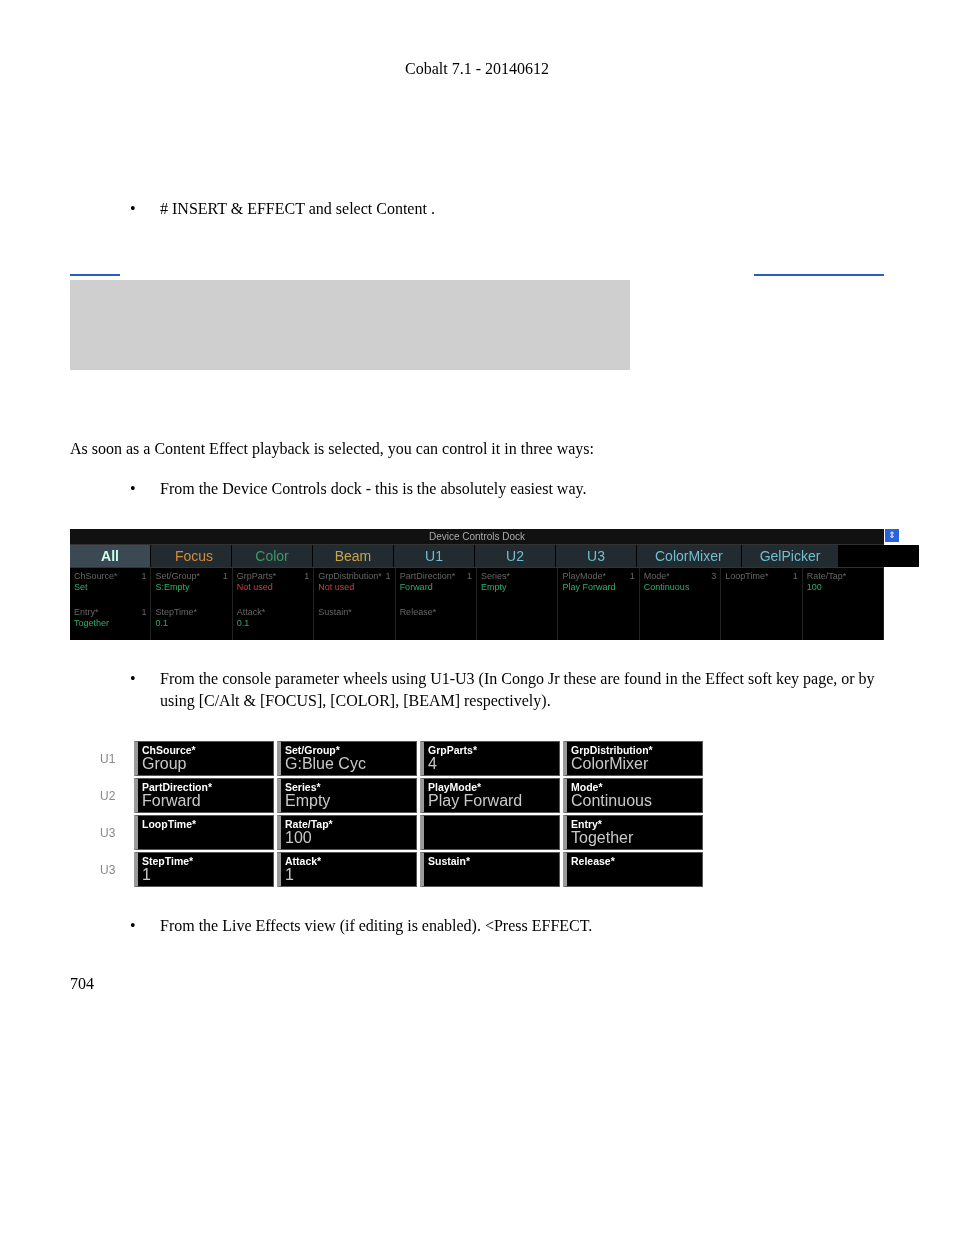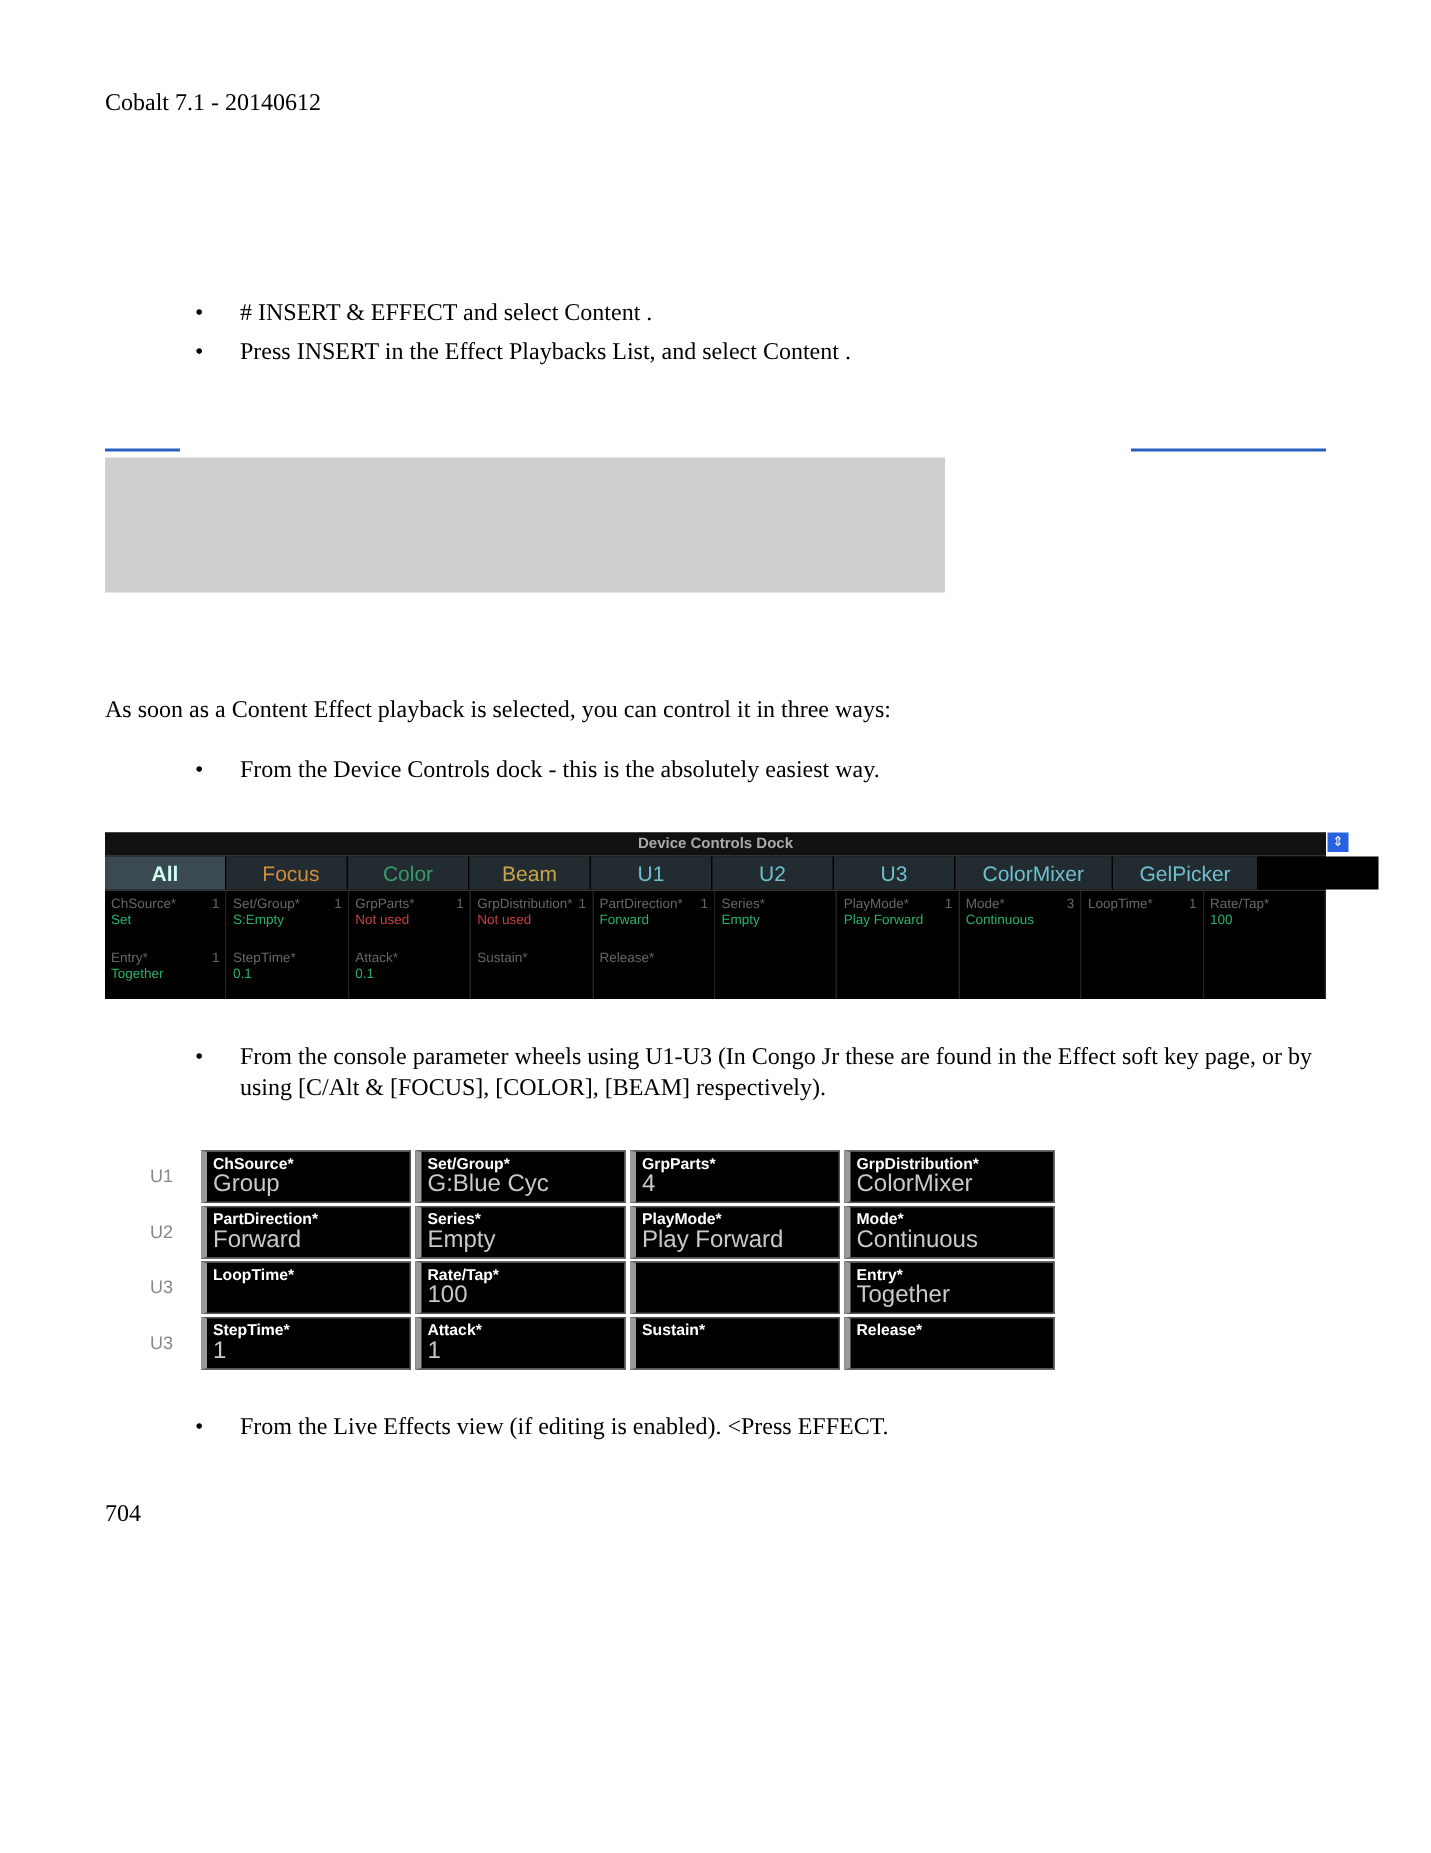--- a/index.html
+++ b/index.html
@@ -6,21 +6,21 @@
     margin:0;
     padding:60px 70px 40px 70px;
     font-family:"Times New Roman",Times,serif;
     font-size:16px;
     color:#000;
     background:#fff;
     width:954px;
     box-sizing:border-box;
   }
   .header-right{
-    text-align:left;
+    text-align:center;
     margin-bottom:120px;
   }
   ul.bullets{
     list-style:none;
     padding-left:60px;
     margin:0 0 30px 0;
   }
   ul.bullets li{
     position:relative;
     padding-left:30px;
@@ -62,21 +62,21 @@
     font-family:Arial,Helvetica,sans-serif;
     font-size:10px;
     color:#9aa;
     margin-bottom:28px;
     position:relative;
   }
   .dock-title{
     background:#111;
     color:#aaa;
     text-align:center;
-    font-weight:bold;
+    font-weight:normal;
     padding:2px 0;
     font-size:10px;
     border-bottom:1px solid #333;
   }
   .dock-expand{
     position:absolute;
     right:-15px;top:0;
     width:14px;height:13px;
     background:#2962e0;
     color:#fff;
@@ -162,21 +162,20 @@
     margin-top:38px;
   }
 </style>
 </head>
 <body>
 
 <div class="header-right">Cobalt 7.1 - 20140612</div>
 
 <ul class="bullets">
   <li># INSERT &amp; EFFECT and select Content .</li>
-  <li>Press INSERT in the Effect Playbacks List, and select Content .</li>
 </ul>
 
 <div class="blue-bar-row">
   <div class="blue-bar-left"></div>
   <div class="blue-bar-right"></div>
 </div>
 
 <div class="graybox"></div>
 
 <p class="body">As soon as a Content Effect playback is selected, you can control it in three ways:</p>

